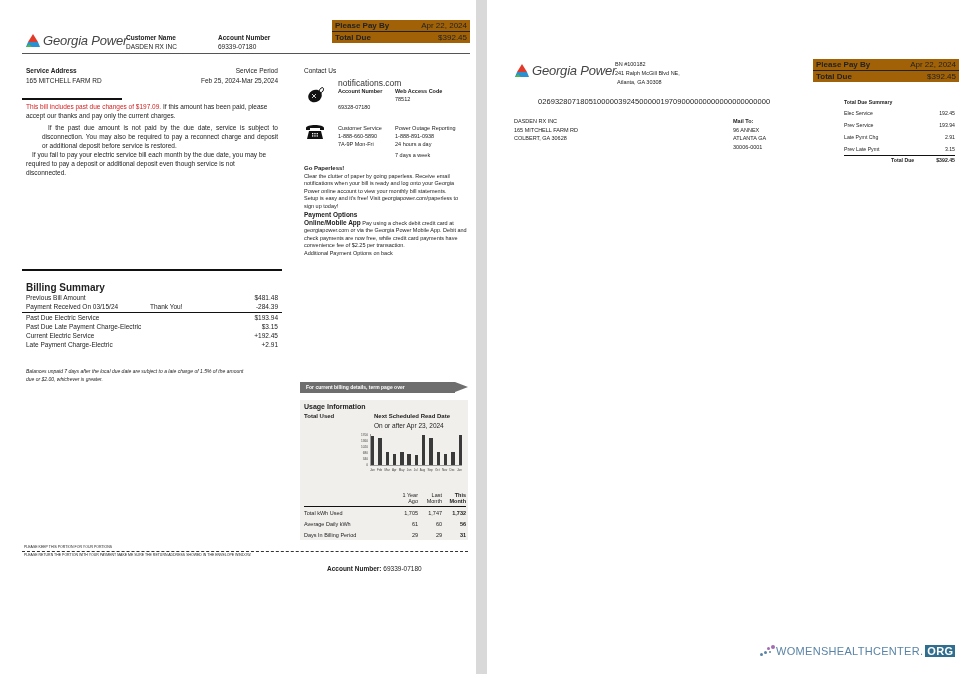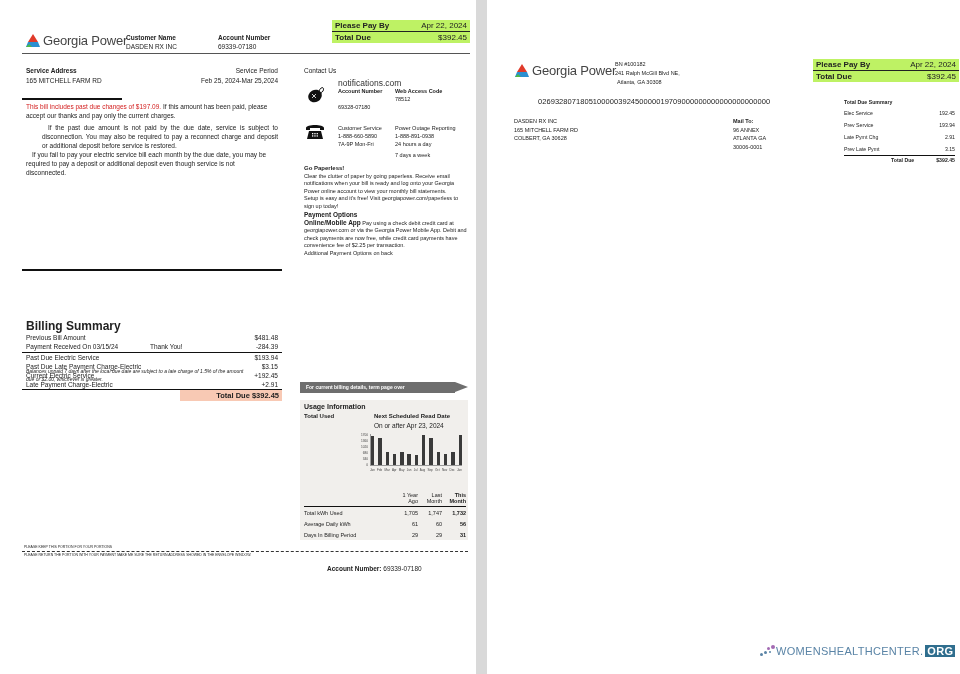--- a/index.html
+++ b/index.html
@@ -10,25 +10,25 @@
   .page { position:absolute; top:0; background:#fff; height:674px; }
   #page1 { left:0; width:476px; }
   #page2 { left:487px; width:473px; }
   .abs { position:absolute; }
   .tiny { font-size:5.5px; }
   .md { font-size:6.5px; line-height:9px; }
   .b { font-weight:bold; }
   .r { text-align:right; }
 
   
-  .logo { position:absolute; display:flex; align-items:center; }
+  .logo { position:absolute; display:flex; align-items:center;font-style:italic; }
   .logo svg { width:14px; height:13px; margin-right:3px; }
   .logo span { font-size:13px; color:#444; letter-spacing:-0.2px; }
 
-  .paybox { position:absolute; background:#bef264; font-size:8px; }
+  .paybox { position:absolute; background:#a16207; font-size:8px; }
   .paybox .row { display:flex; justify-content:space-between; padding:1px 3px; }
   .paybox .row + .row { border-top:1px solid #222; }
 
   .hr { position:absolute; height:1px; background:#555; }
   .hr.thick { height:1.5px; background:#111; }
 
   .red { color:#d21c1c; }
 
   .bs-row { display:flex; justify-content:space-between; font-size:6.5px; line-height:9px; }
   .bs-total { background:#f8c9b4; font-weight:bold; font-size:7.5px; text-align:right; padding:1px 3px; }
@@ -153,21 +153,21 @@
     <div class="b" style="font-size:6px;">Go Paperless!</div>
     <div>Clear the clutter of paper by going paperless. Receive email notifications when your bill is ready and log onto your Georgia Power online account to view your monthly bill statements.</div>
     <div>Setup is easy and it's free! Visit georgiapower.com/paperless to sign up today!</div>
     <div class="b" style="font-size:6.5px; margin-top:1px;">Payment Options</div>
     <div><span class="b" style="font-size:6.5px;">Online/Mobile App</span><span> Pay using a check debit credit card at georgiapower.com or via the Georgia Power Mobile App. Debit and check payments are now free, while credit card payments have convenience fee of $2.25 per transaction.</span></div>
     <div>Additional Payment Options on back</div>
   </div>
 
   <div class="hr thick" style="left:22px; top:269px; width:260px;"></div>
   <div class="abs" style="left:22px; top:282px; width:260px;">
-    <div class="b" style="font-size:12px; margin-left:4px;margin-top:37px;">Billing Summary</div>
+    <div class="b" style="font-size:10px; margin-left:4px;">Billing Summary</div>
     <div style="padding:0 4px;">
       <div class="bs-row">
           <span>Previous Bill Amount</span>
           <span>$481.48</span>
         </div>
       <div class="bs-row">
           <span>Payment Received On 03/15/24</span>
           <span style="position:absolute; left:128px;">Thank You!</span>
           <span>-284.39</span>
         </div>
@@ -182,23 +182,20 @@
           <span>$3.15</span>
         </div>
       <div class="bs-row">
           <span>Current Electric Service</span>
           <span>+192.45</span>
         </div>
       <div class="bs-row">
           <span>Late Payment Charge-Electric</span>
           <span>+2.91</span>
         </div>
-    </div>
-    <div style="border-top:1px solid #111; display:flex; justify-content:flex-end;">
-      <div class="bs-total" style="width:96px;">Total Due $392.45</div>
     </div>
   </div>
   <div class="abs" style="left:26px; top:367px; width:220px; font-size:5px; font-style:italic; line-height:8px;">Balances unpaid 7 days after the local due date are subject to a late charge of 1.5% of the amount due or $2.00, whichever is greater.</div>
 
   <div class="banner">For current billing details, term page over</div>
 
   <div class="usage">
     <div class="abs b" style="left:4px; top:3px; font-size:7px;">Usage Information</div>
     <div class="abs b" style="left:4px; top:13px; font-size:6px;">Total Used</div>
     <div class="abs b" style="left:74px; top:13px; font-size:6px;">Next Scheduled Read Date</div>

